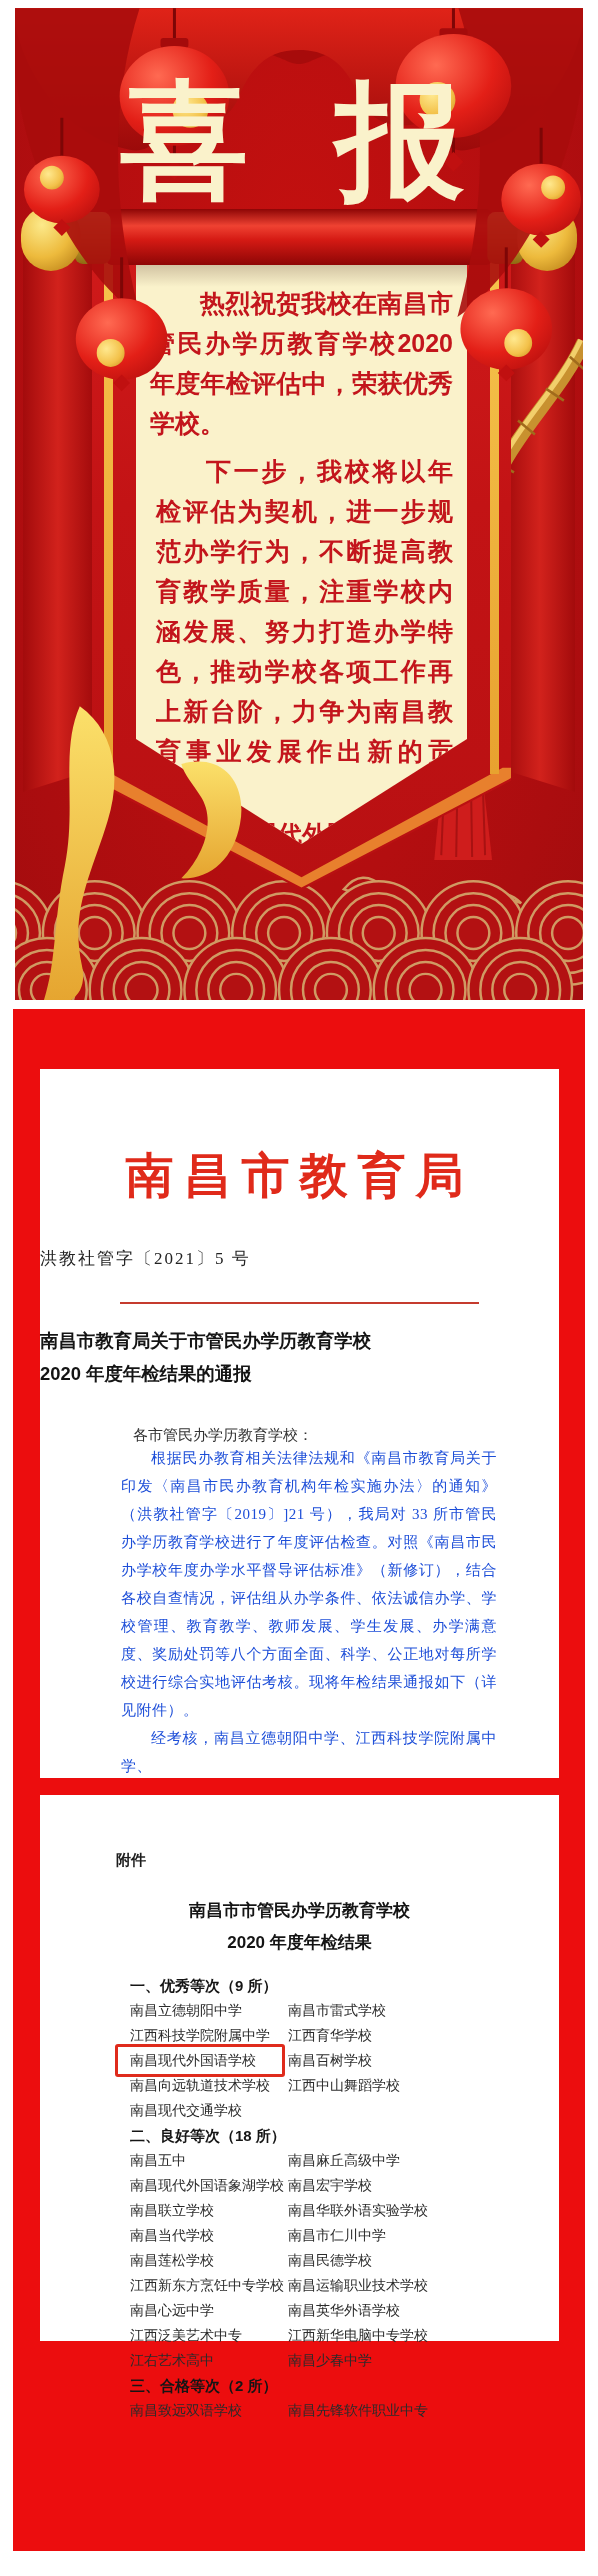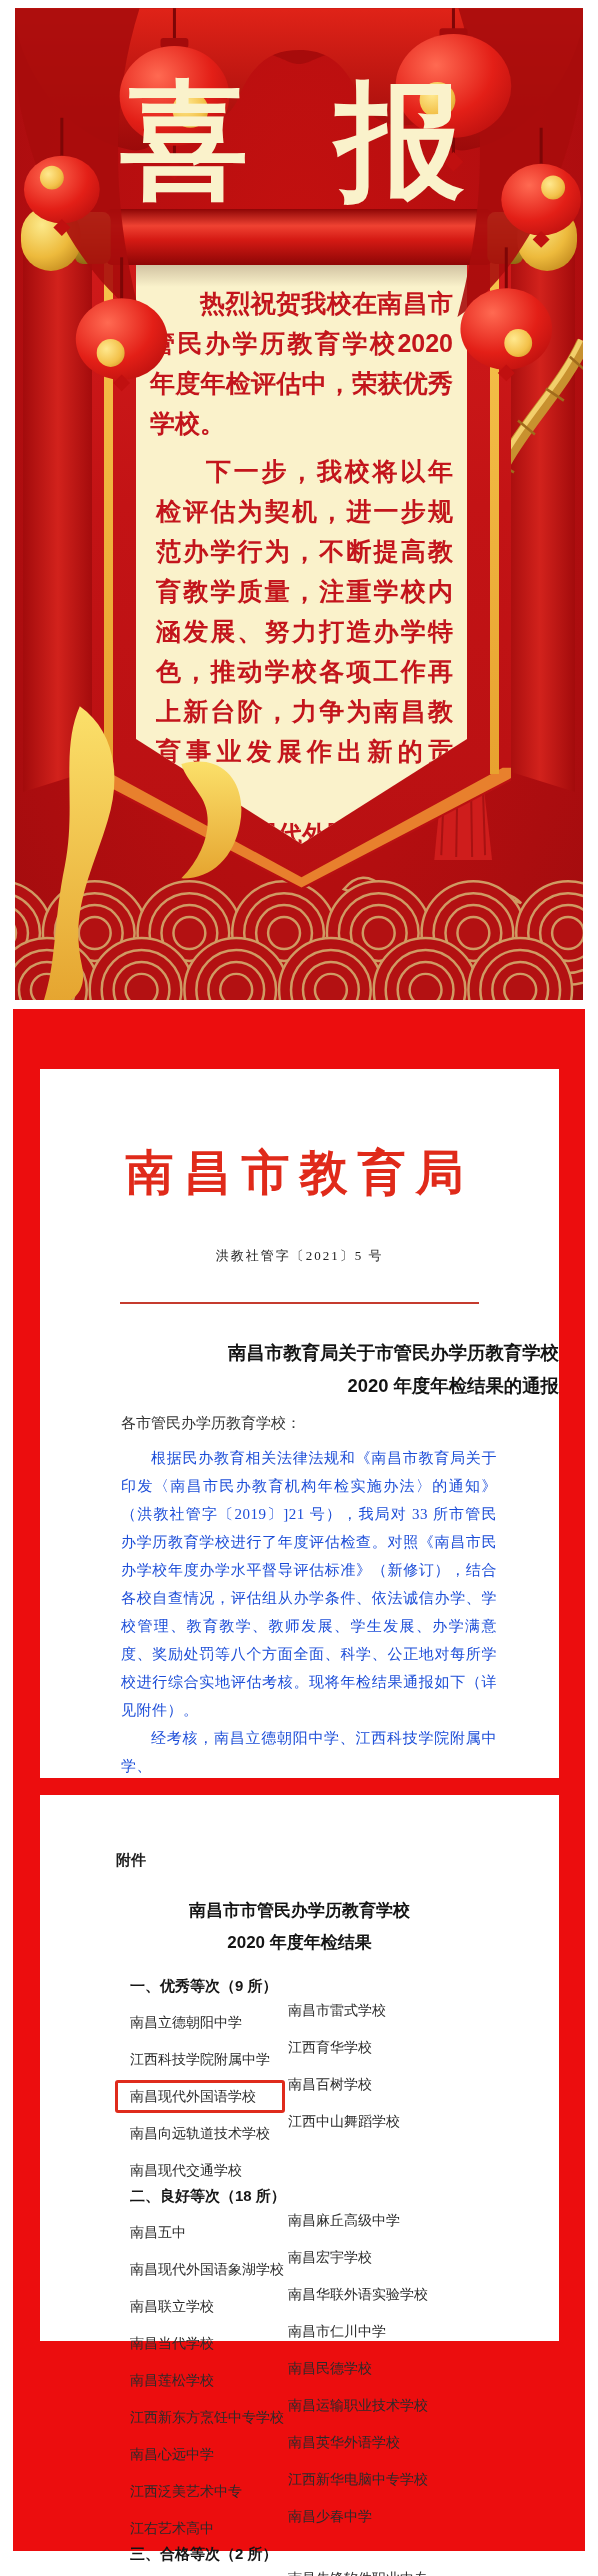--- a/index.html
+++ b/index.html
@@ -47,44 +47,44 @@
     color:var(--poster-text,#c3151c);text-align:right;padding-right:58px;}
 
   
   .red-section{position:absolute;left:13px;top:1009px;width:572px;height:1542px;
     background:var(--section-red,#ec0d0e);}
   .page{position:absolute;left:27px;width:519px;background:#ffffff;}
   .page1{top:60px;height:709px;}
   .page2{top:786px;height:546px;}
 
   .agency{position:absolute;top:74px;left:0;right:0;text-align:center;
-    font-family:Liberation Mono, monospace;font-weight:700;font-size:48px;line-height:66px;
+    font-family:Liberation Sans, sans-serif;font-weight:700;font-size:48px;line-height:66px;
     letter-spacing:10px;color:var(--doc-red,#e02a1a);}
-  .docnum{position:absolute;top:178px;left:0;right:0;text-align:center;
-    font-family:"Liberation Serif",serif;font-size:13px;letter-spacing:2px;color:#222;}
+  .docnum{position:absolute;top:178px;left:0;right:0;text-align:left;
+    font-family:"Liberation Serif",serif;font-size:17px;letter-spacing:2px;color:#222;}
   .redline{position:absolute;top:233px;left:80px;right:80px;height:2px;background:var(--rule-red,#c53b2e);}
-  .notice-title{position:absolute;top:267px;left:0;right:0;text-align:right;
+  .notice-title{position:absolute;top:255px;left:0;right:0;text-align:left;
     font-weight:bold;font-size:18.4px;line-height:33px;color:#141414;
     font-family:"Liberation Sans",sans-serif;}
-  .salutation{position:absolute;top:345px;left:81px;right:62px;margin:0;
+  .salutation{position:absolute;top:345px;left:81px;right:62px;margin:12px;
     font-family:"Liberation Serif",serif;font-size:15px;color:#333;}
   .doc-body{position:absolute;top:375px;left:81px;right:62px;
     font-family:"Liberation Serif",serif;font-size:15px;line-height:28px;color:#1d4ed8;
     text-align:justify;}
   .doc-body p{margin:0;text-indent:2em;letter-spacing:0.5px;}
 
   .attach-label{position:absolute;top:56px;left:76px;font-weight:bold;font-size:15px;color:#1c1c1c;}
   .attach-title{position:absolute;top:100px;left:0;right:0;text-align:center;
     font-weight:bold;font-size:17px;line-height:32px;color:#141414;}
   .result-list{position:absolute;top:178px;left:90px;right:36px;
     font-family:"Liberation Serif",serif;}
   .sec-head{font-weight:bold;font-size:15px;line-height:25px;color:#151515;
     font-family:"Liberation Sans",sans-serif;}
   .row{display:flex;line-height:25px;font-size:14px;color:#2b2b2b;}
-  .row .c1{width:158px;flex:0 0 158px;margin-top:12px;}
+  .row .c1{width:158px;flex:0 0 158px;}
   .row .c2{flex:1;}
   .hl{display:inline-block;border:3px solid var(--highlight-red,#df2b1c);border-radius:3px;
     padding:1px 26px 1px 12px;margin:-4px 0 -4px -15px;}
 </style>
 </head>
 <body>
 
 <div class="poster">
 
   <div class="side-band left"></div>

